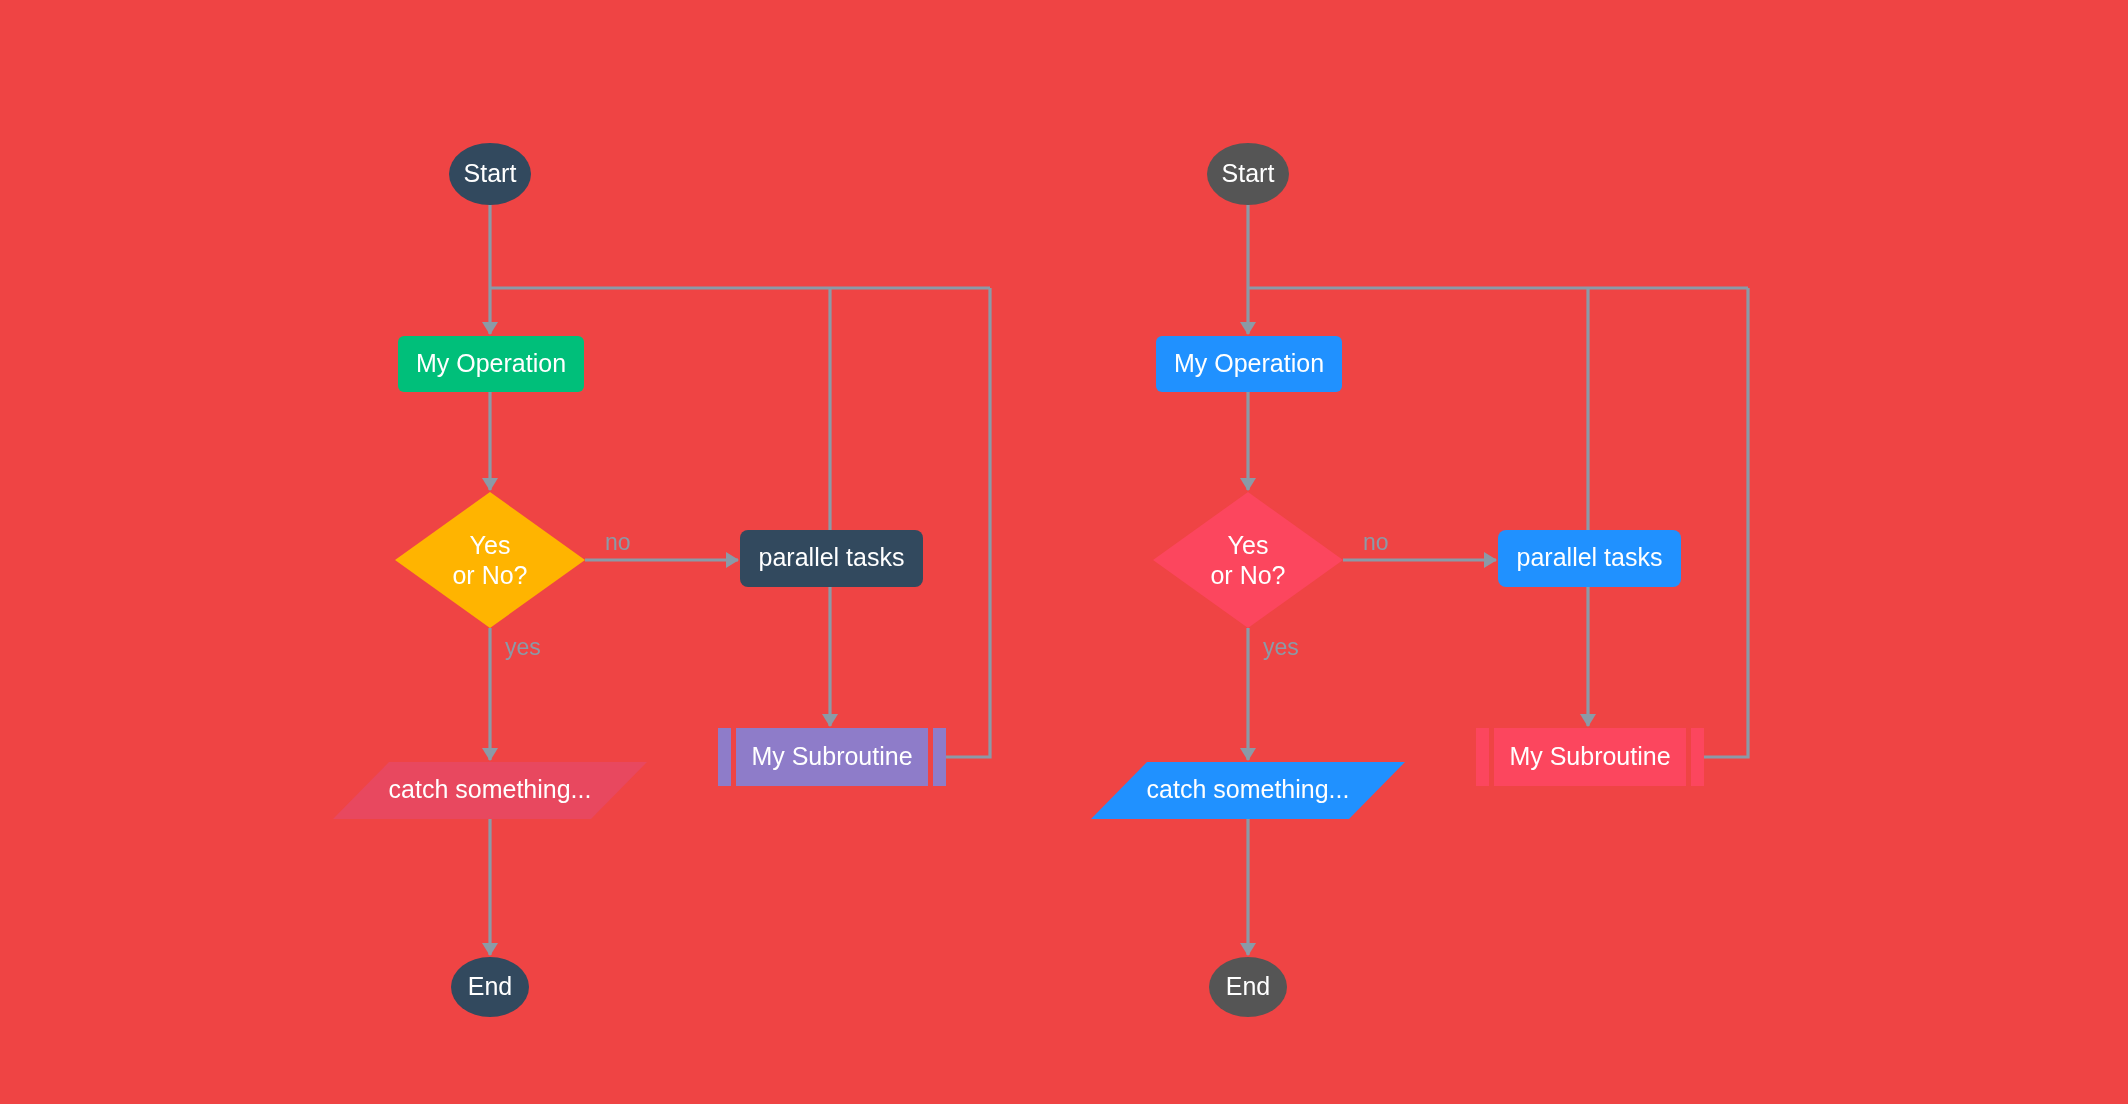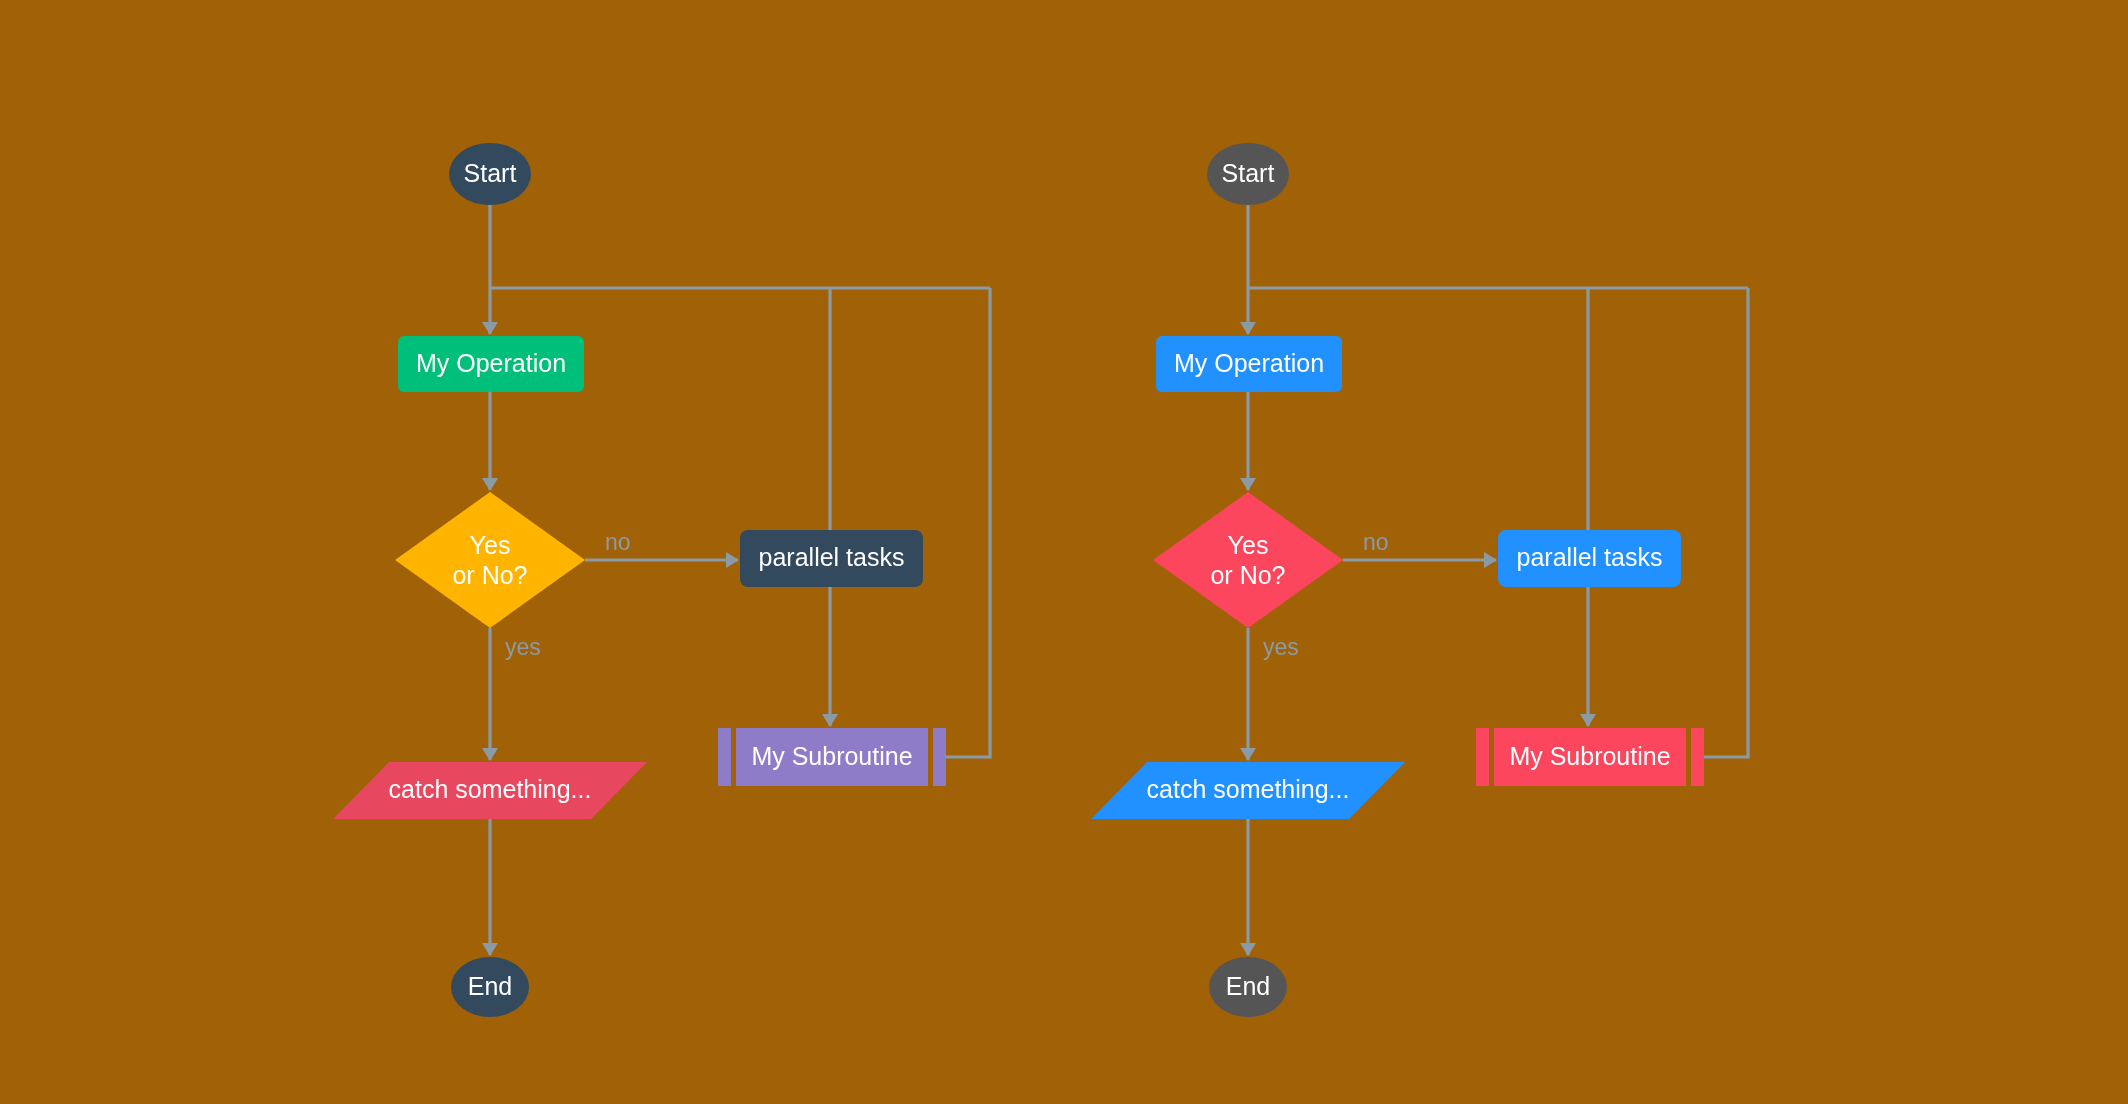--- a/index.html
+++ b/index.html
@@ -11,21 +11,21 @@
   body {
     width: 2128px;
     height: 1104px;
     font-family: "Liberation Sans", sans-serif;
     overflow: hidden;
   }
   #canvas {
     position: relative;
     width: 2128px;
     height: 1104px;
-    background: #a16207;
+    background: #ef4444;
   }
   .diagram {
     position: absolute;
     top: 0;
   }
   .node-label {
     font-family: "Liberation Sans", sans-serif;
     fill: #ffffff;
     font-size: 25px;
     dominant-baseline: middle;

